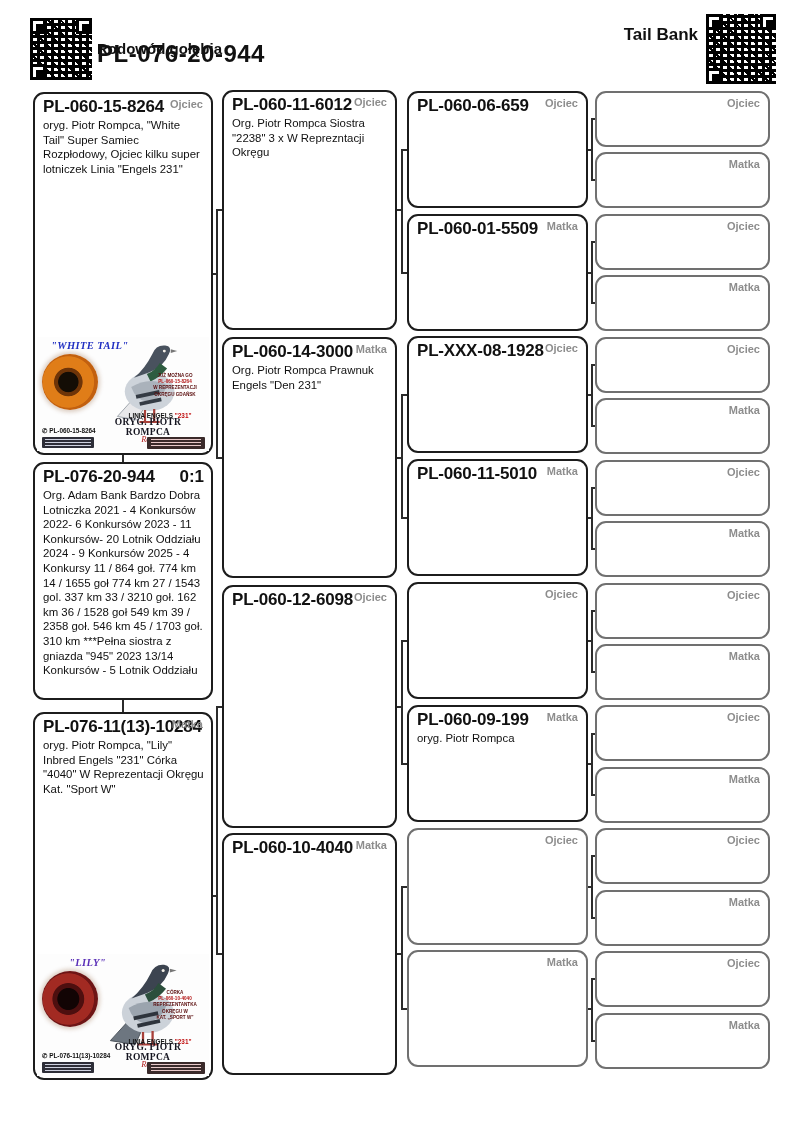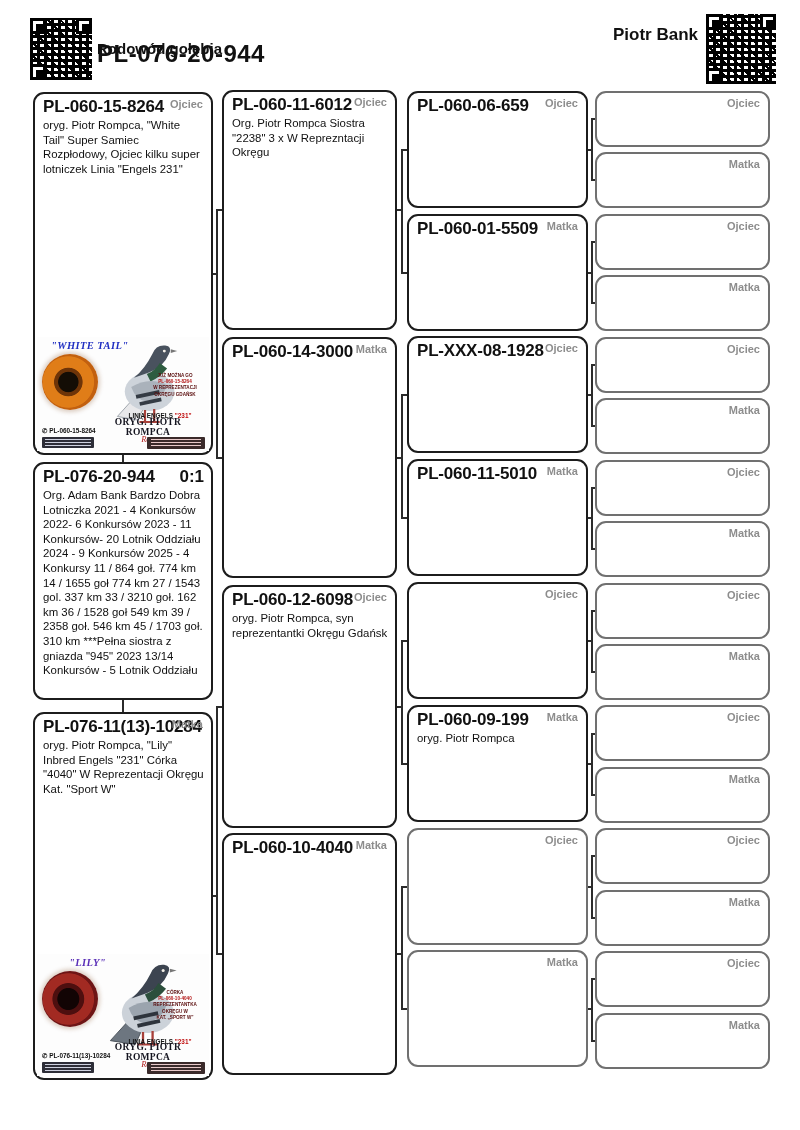--- a/index.html
+++ b/index.html
@@ -65,21 +65,21 @@
 
 <div id="page">
 
   <div class="qr" style="left:30px;top:18px;width:62px;height:62px">
     <span class="finder" style="left:0;top:0"></span>
     <span class="finder" style="right:0;top:0"></span>
     <span class="finder" style="left:0;bottom:0"></span>
   </div>
   <div class="hdr-title">Rodowód gołębia</div>
   <div class="hdr-ring">PL-076-20-944</div>
-  <div class="hdr-owner">Piotr Bank</div>
+  <div class="hdr-owner">Tail Bank</div>
   <div class="qr" style="right:24px;top:14px;width:70px;height:70px">
     <span class="finder" style="left:0;top:0"></span>
     <span class="finder" style="right:0;top:0"></span>
     <span class="finder" style="left:0;bottom:0"></span>
   </div>
 
   <div class="pbox" style="left:33px;top:92px;width:180px;height:363px">
     <span class="ptag">Ojciec</span>
     <div class="ptitle">PL-060-15-8264</div>
     <div class="pdesc">oryg. Piotr Rompca, "White Tail" Super Samiec Rozpłodowy, Ojciec kilku super lotniczek Linia "Engels 231"</div>
@@ -181,25 +181,25 @@
   </div>
 
   <div class="pbox" style="left:222px;top:90px;width:175px;height:240px">
     <span class="ptag">Ojciec</span>
     <div class="ptitle">PL-060-11-6012</div>
     <div class="pdesc">Org. Piotr Rompca Siostra "2238" 3 x W Reprezntacji Okręgu</div>
   </div>
   <div class="pbox" style="left:222px;top:337px;width:175px;height:241px">
     <span class="ptag">Matka</span>
     <div class="ptitle">PL-060-14-3000</div>
+    <div class="pdesc">Org. Piotr Rompca Prawnuk Engels "Den 231"</div>
   </div>
   <div class="pbox" style="left:222px;top:585px;width:175px;height:243px">
     <span class="ptag">Ojciec</span>
     <div class="ptitle">PL-060-12-6098</div>
-    <div class="pdesc">oryg. Piotr Rompca, syn reprezentantki Okręgu Gdańsk</div>
   </div>
   <div class="pbox" style="left:222px;top:833px;width:175px;height:242px">
     <span class="ptag">Matka</span>
     <div class="ptitle">PL-060-10-4040</div>
   </div>
 
   <div class="pbox" style="left:407px;top:91px;width:181px;height:117px">
     <span class="ptag">Ojciec</span>
     <div class="ptitle">PL-060-06-659</div>
   </div>

